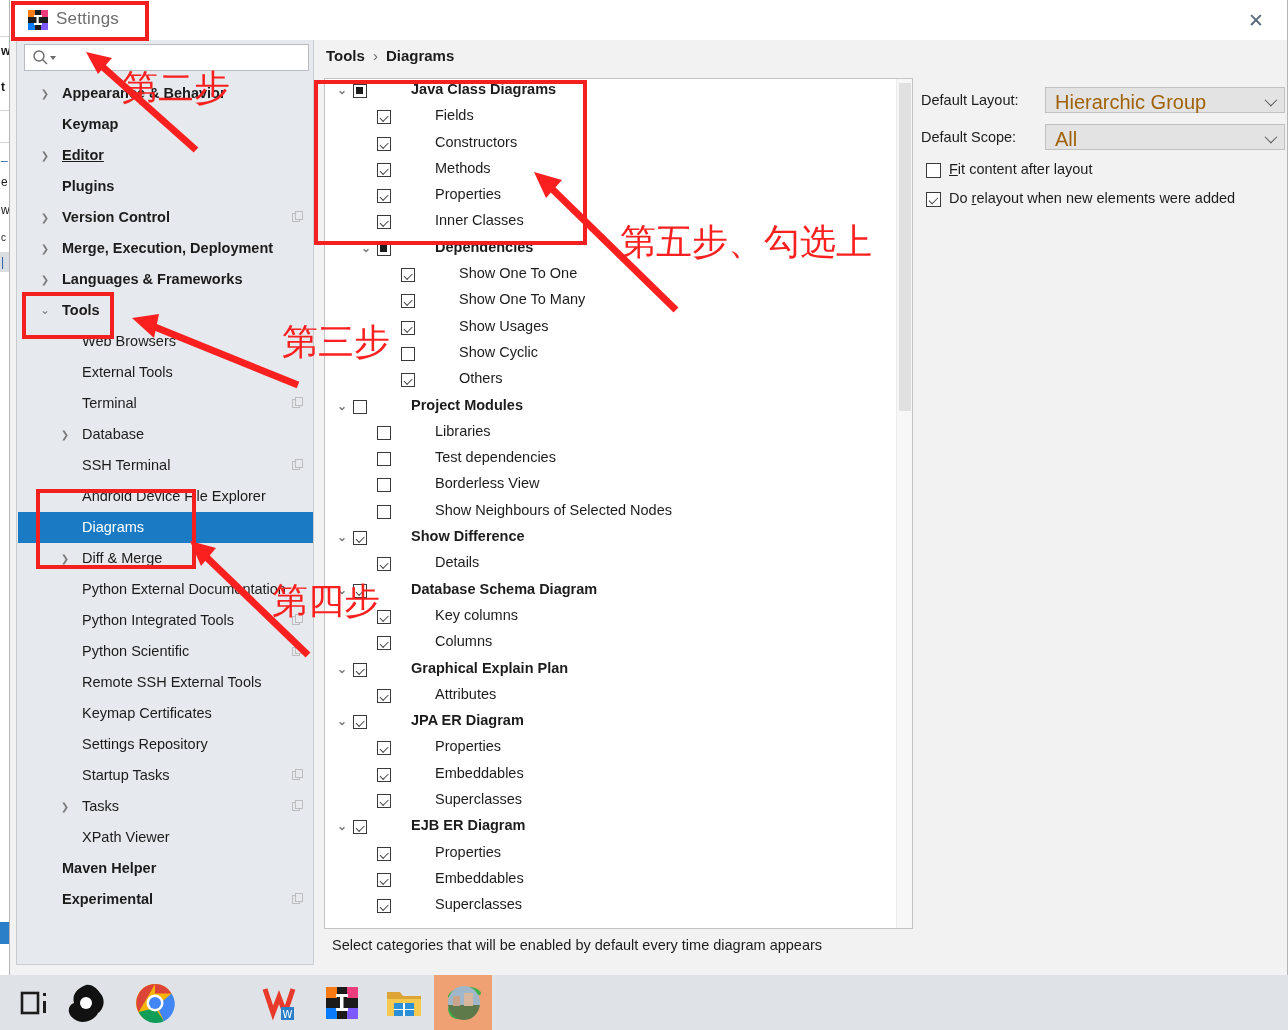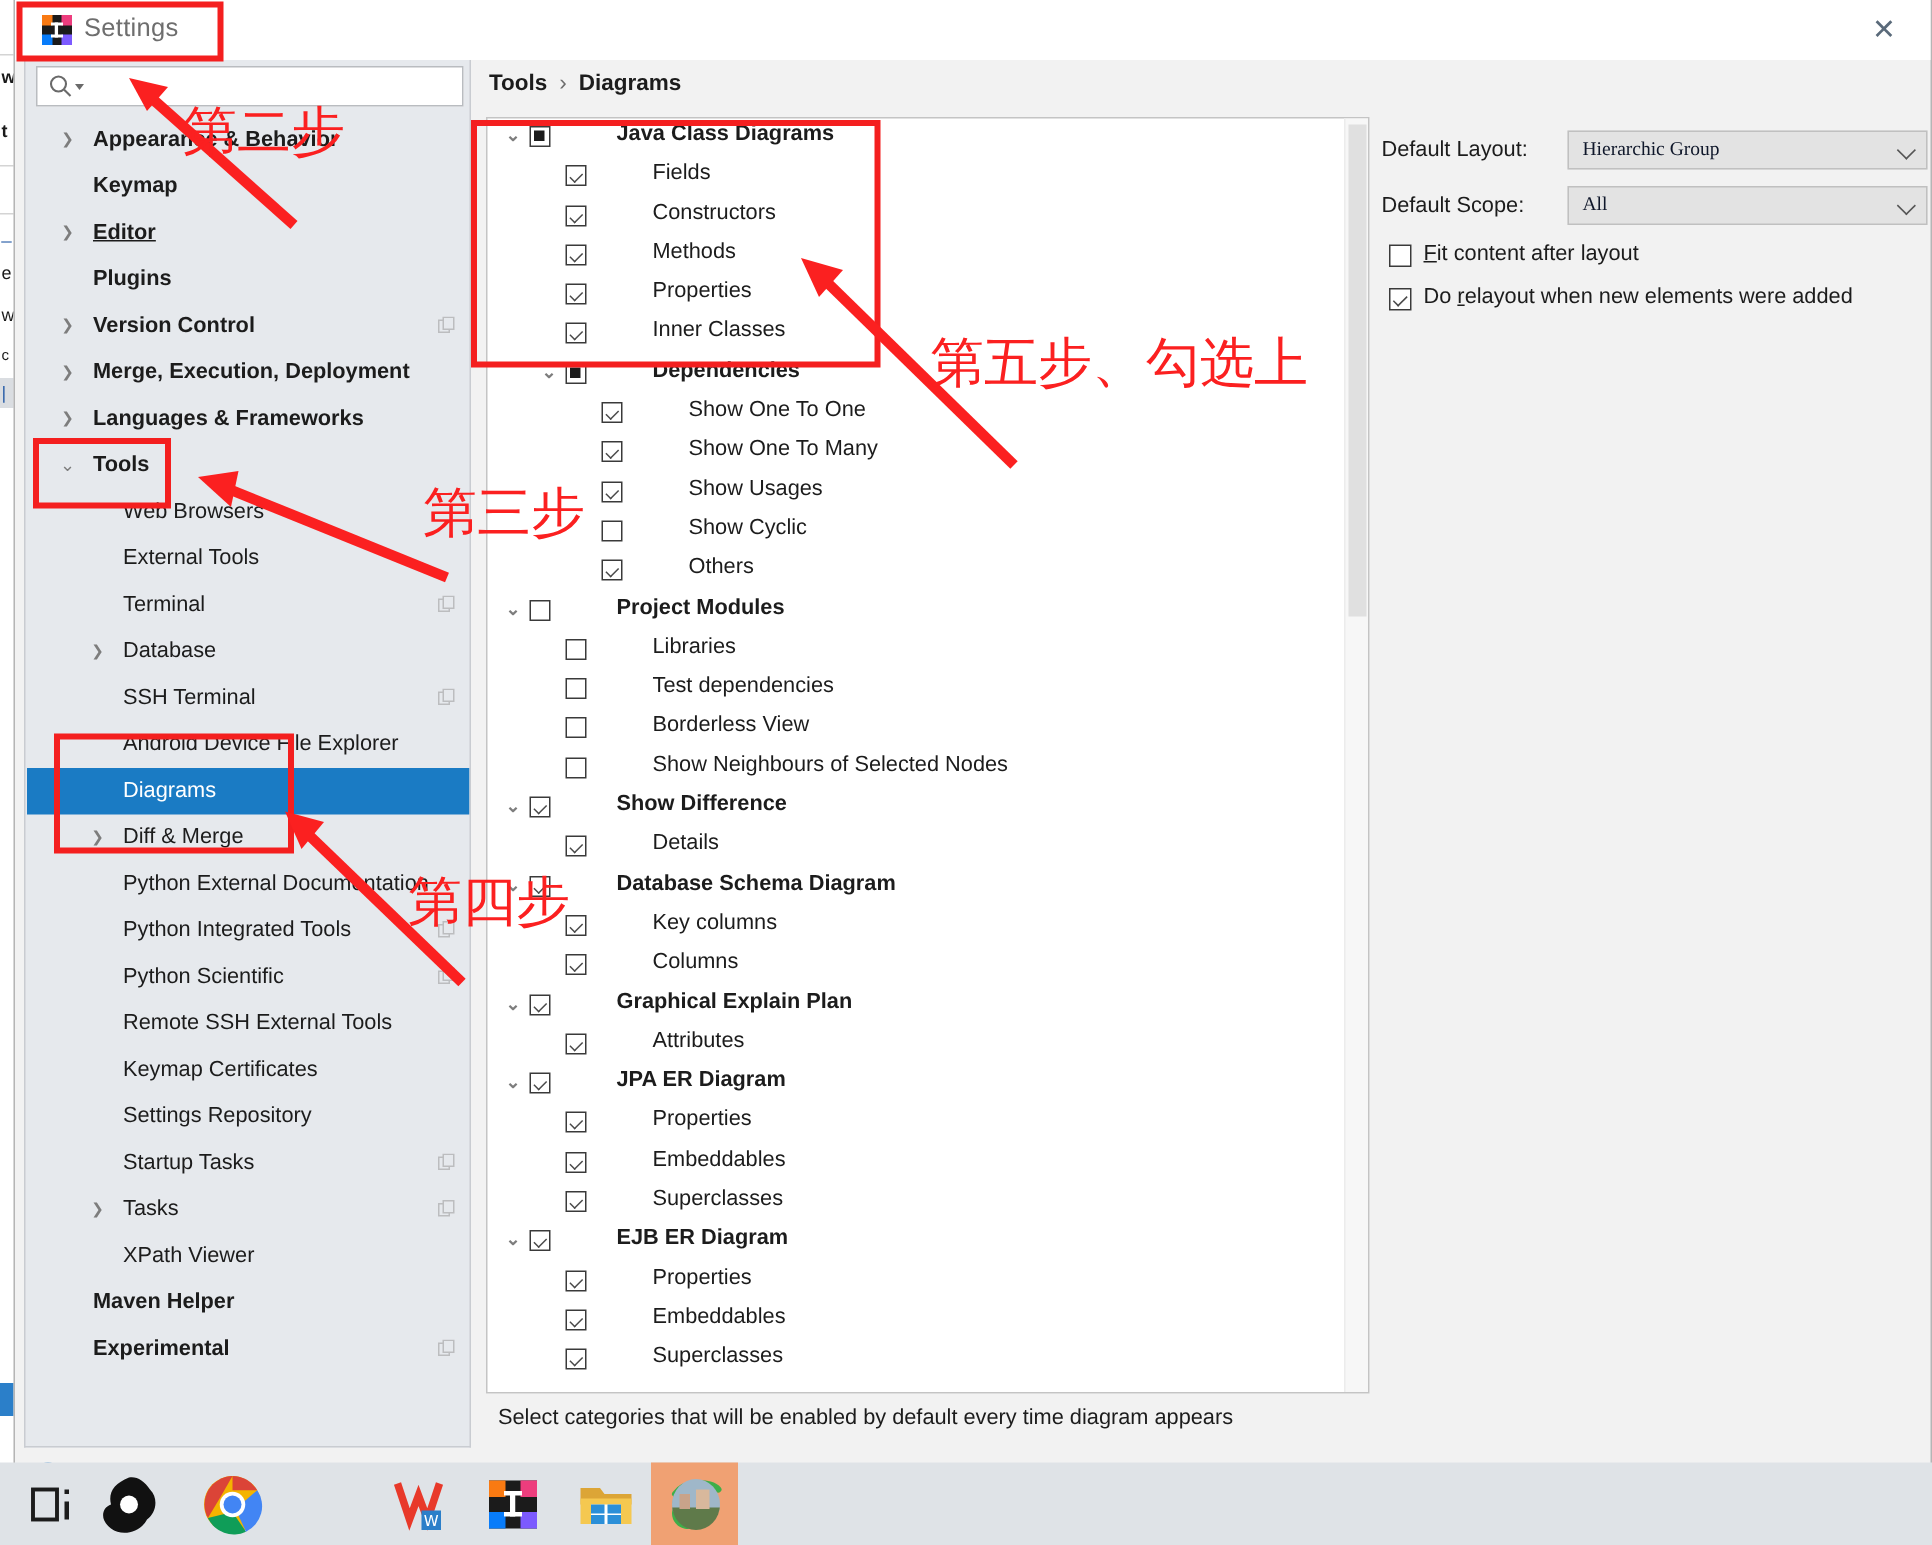--- a/index.html
+++ b/index.html
@@ -129,21 +129,21 @@
 
   .hint {
     position:absolute; left:322px; top:937px; font-size:14.5px; color:#1c1c1c;
   }
 
   
   .opt-label { position:absolute; font-size:14.5px; color:#1c1c1c; }
   .combo {
     position:absolute; height:26px; background:#e3e3e3; border:1px solid #c0c0c0;
   }
-  .combo .val { position:absolute; left:9px; top:3px; font-size:13px; color:#0f172a;font-family:Liberation Serif, serif; }
+  .combo .val { position:absolute; left:9px; top:3px; font-size:20px; color:#a16207; }
   .combo .chev {
     position:absolute; right:10px; top:9px; width:9px; height:9px;
     border-right:1.6px solid #555; border-bottom:1.6px solid #555;
     transform:rotate(45deg) translateY(-2px);
   }
   .rcheck { position:absolute; }
   .rcheck .rbox {
     position:absolute; left:0; top:2px; width:15px; height:15px;
     border:1.3px solid #3a3a3a; background:#fff;
   }

